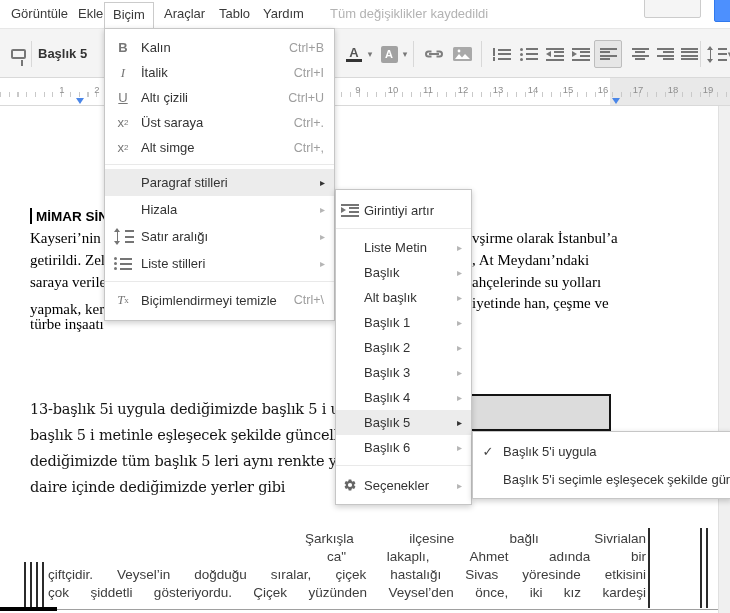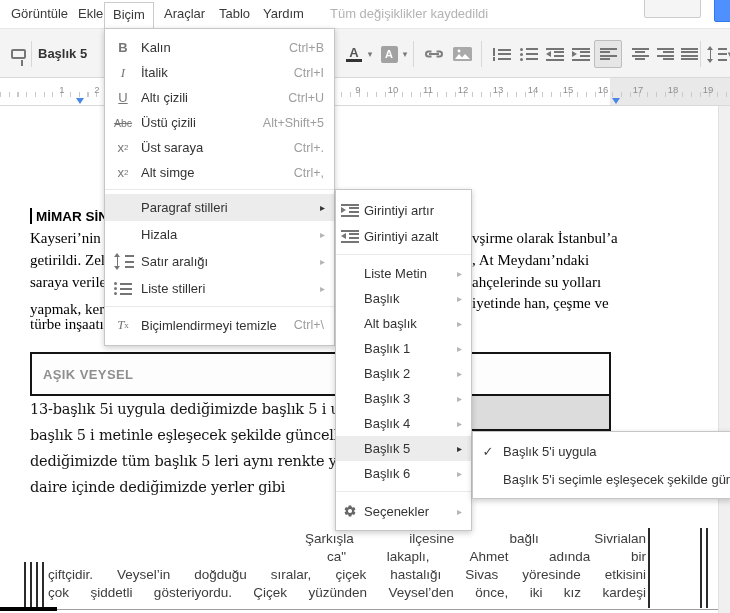--- a/index.html
+++ b/index.html
@@ -277,23 +277,20 @@
     <div class="sfrag" style="left:30px;top:124px">Kayseri’nin</div>
     <div class="sfrag" style="left:30px;top:146px">getirildi. Zel</div>
     <div class="sfrag" style="left:30px;top:168px">saraya verile</div>
     <div class="sfrag" style="left:30px;top:195px">yapmak, ker</div>
     <div class="sfrag" style="left:30px;top:210px">türbe inşaatı</div>
     <div class="sfrag" style="left:472px;top:124px">vşirme olarak İstanbul’a</div>
     <div class="sfrag" style="left:472px;top:146px">, At Meydanı’ndaki</div>
     <div class="sfrag" style="left:472px;top:189px">iyetinde han, çeşme ve</div>
     <div class="sfrag" style="left:472px;top:168px">ahçelerinde su yolları</div>
 
-    <div class="tbl-head">
-      <span>AŞIK VEYSEL</span>
-    </div>
     <div class="tbl-shade"></div>
 
     <div class="h5line" style="top:295px">13-başlık 5i uygula dediğimizde başlık 5 i uygular</div>
     <div class="h5line" style="top:321px">başlık 5 i metinle  eşleşecek şekilde güncelle</div>
     <div class="h5line" style="top:347px">dediğimizde tüm başlık 5 leri aynı renkte yapar</div>
     <div class="h5line" style="top:373px">daire içinde dediğimizde yerler gibi</div>
 
     <div class="jline" style="left:305px;top:425px;width:341px">Şarkışla ilçesine bağlı Sivrialan</div>
     <div class="jline" style="left:327px;top:443px;width:319px">ca" lakaplı, Ahmet adında bir</div>
     <div class="jline" style="left:48px;top:461px;width:598px">çiftçidir. Veysel’in doğduğu sıralar, çiçek hastalığı Sivas yöresinde etkisini</div>
@@ -319,25 +316,20 @@
     </div>
     <div class="mrow">
       <span class="mico ico-i">I</span>
       <span class="mlabel">İtalik</span>
       <span class="mshort">Ctrl+I</span>
     </div>
     <div class="mrow">
       <span class="mico ico-u">U</span>
       <span class="mlabel">Altı çizili</span>
       <span class="mshort">Ctrl+U</span>
-    </div>
-    <div class="mrow">
-      <span class="mico ico-strike">Abc</span>
-      <span class="mlabel">Üstü çizili</span>
-      <span class="mshort">Alt+Shift+5</span>
     </div>
     <div class="mrow">
       <span class="mico ico-sup">
           <span>x</span>
           <sup>2</sup>
         </span>
       <span class="mlabel">Üst saraya</span>
       <span class="mshort">Ctrl+.</span>
     </div>
     <div class="mrow">
@@ -410,32 +402,20 @@
         <span class="ind-ic">
             <i class="f" style="top:0"></i>
             <i class="h" style="top:3.7px"></i>
             <i class="h" style="top:7.4px"></i>
             <i class="f" style="top:11px"></i>
             <span class="tri rt"></span>
           </span>
       </span>
       <span class="mlabel">Girintiyi artır</span>
     </div>
-    <div class="mrow" style="height:26px">
-      <span class="mico">
-        <span class="ind-ic">
-            <i class="f" style="top:0"></i>
-            <i class="h" style="top:3.7px"></i>
-            <i class="h" style="top:7.4px"></i>
-            <i class="f" style="top:11px"></i>
-            <span class="tri lt"></span>
-          </span>
-      </span>
-      <span class="mlabel">Girintiyi azalt</span>
-    </div>
     <div class="msep" style="margin:5px 0 6px"></div>
     <div class="mrow">
       <span class="mico"></span>
       <span class="mlabel">Liste Metin</span>
       <span class="marrow">▸</span>
     </div>
     <div class="mrow">
       <span class="mico"></span>
       <span class="mlabel">Başlık</span>
       <span class="marrow">▸</span>

